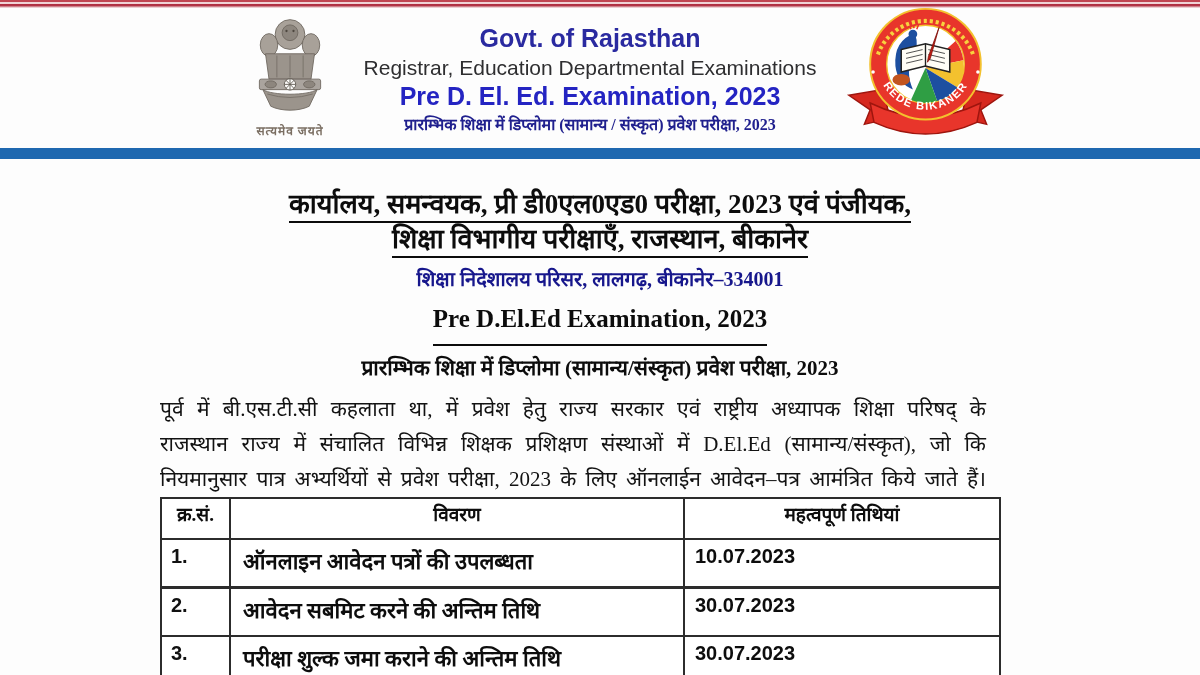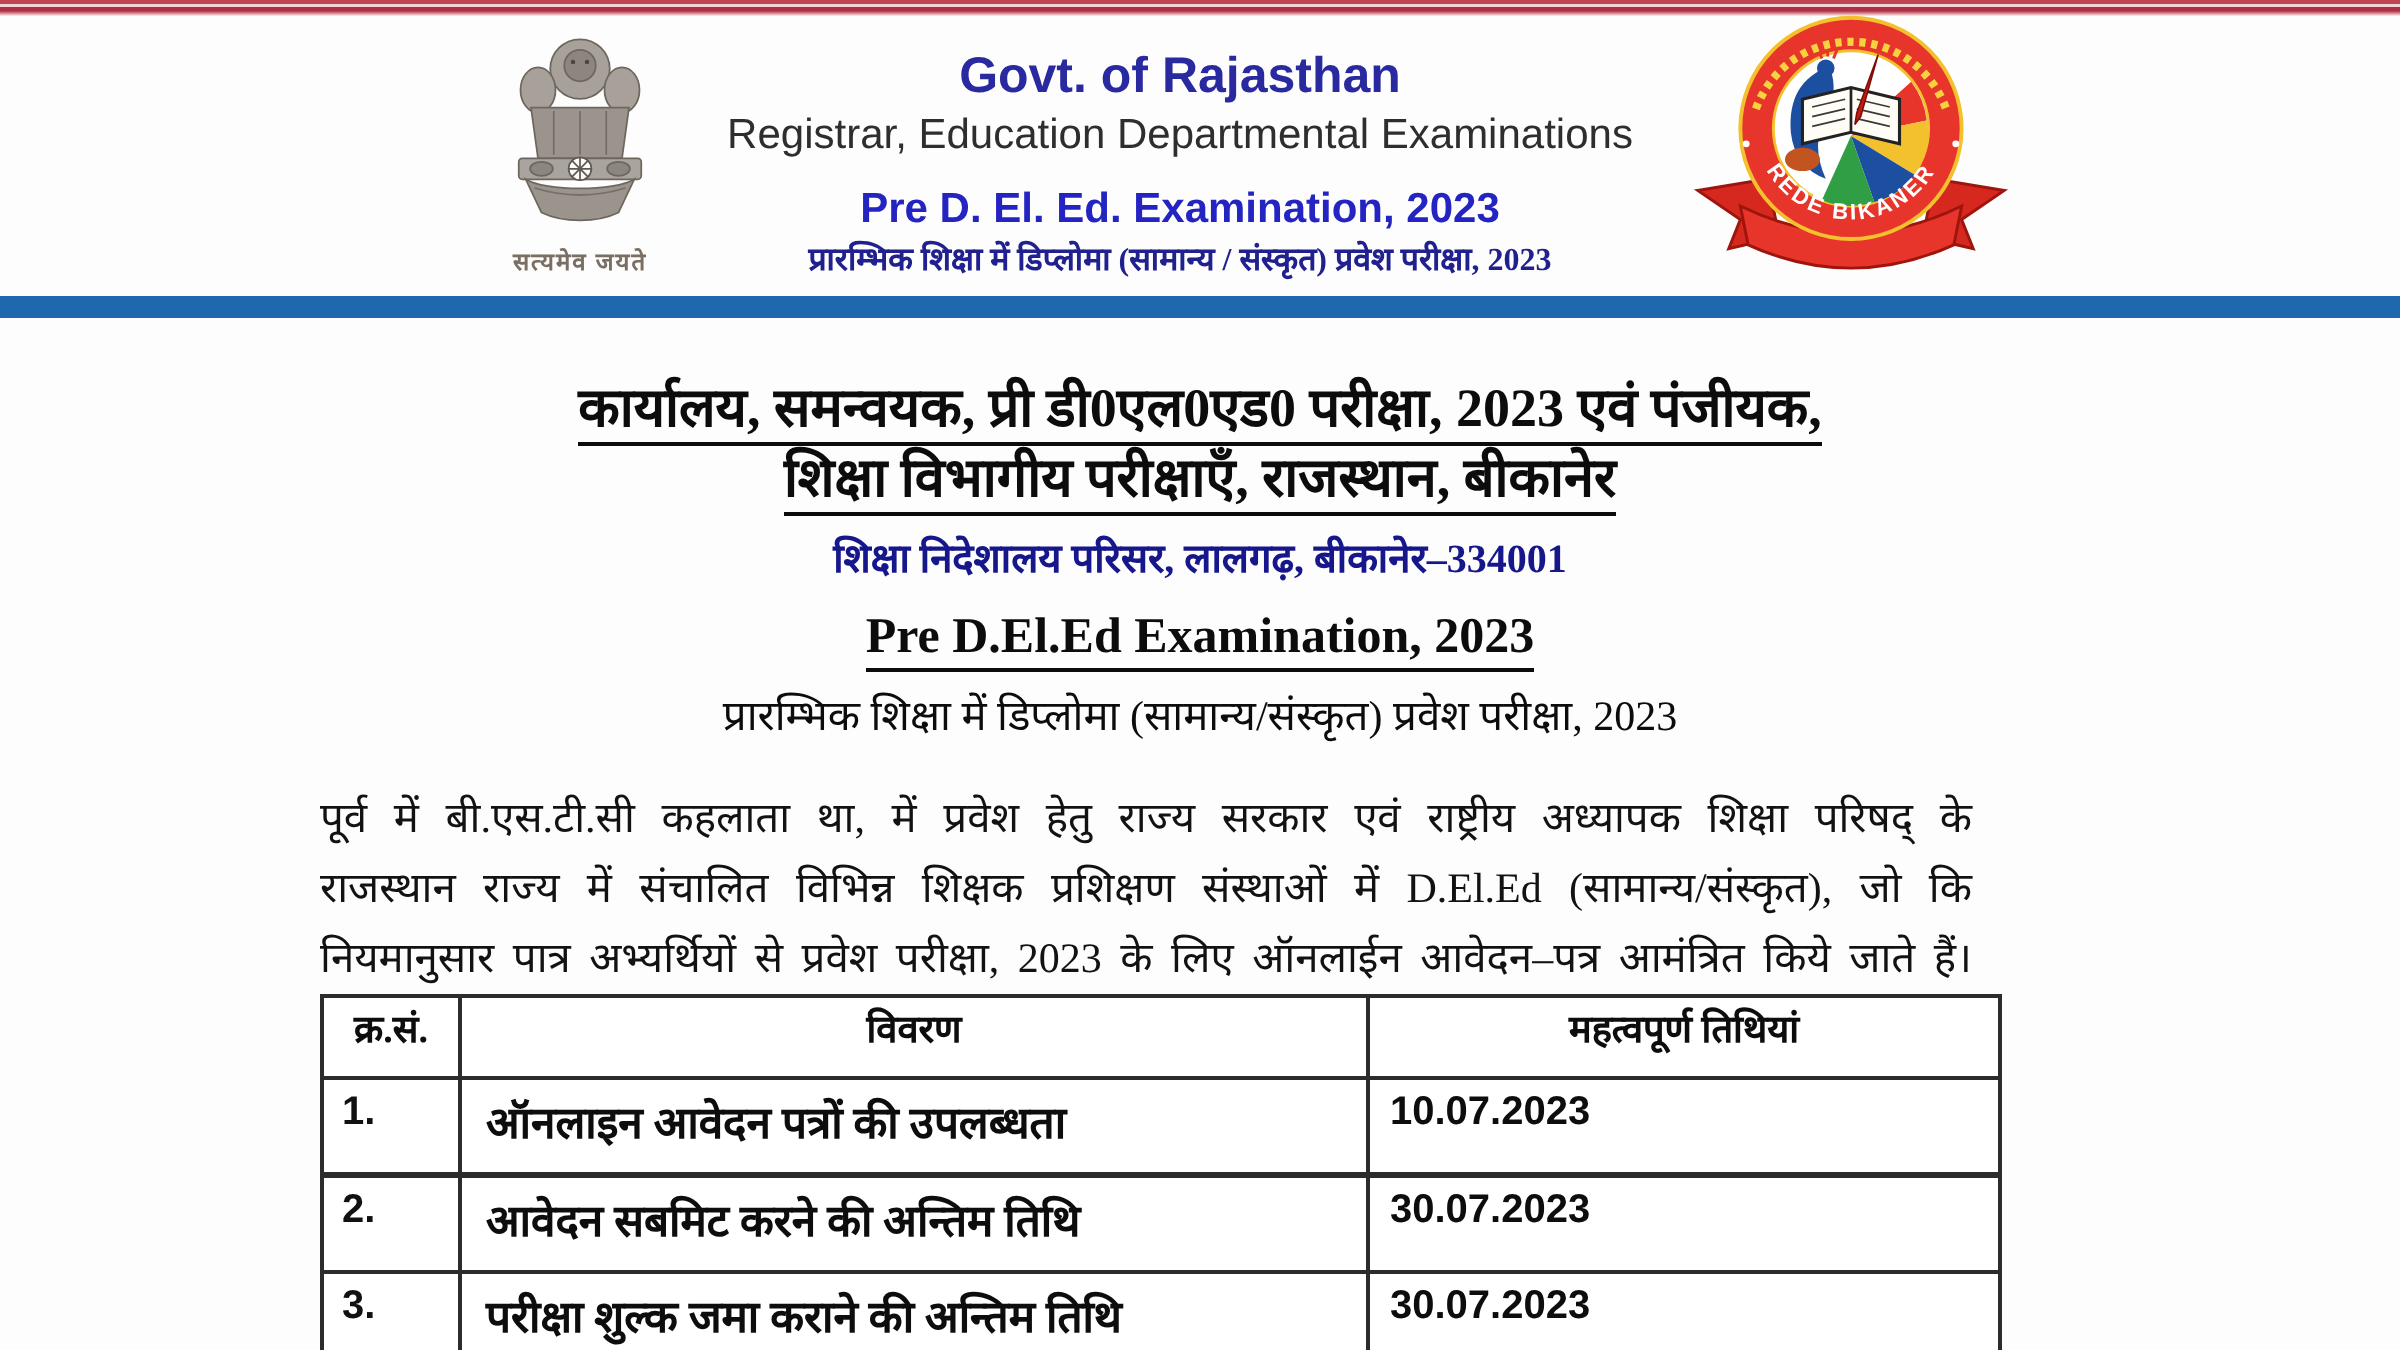--- a/index.html
+++ b/index.html
@@ -26,33 +26,33 @@
   .emblem-caption{
     font-size:12px;font-weight:bold;color:#7b6f63;letter-spacing:1px;margin-top:0px;
     font-family:"Liberation Serif", serif;
   }
   .header-text{
     position:absolute;left:345px;top:24px;width:490px;text-align:center;
     font-family:"Liberation Sans", sans-serif;line-height:1.18;
   }
   .org1{font-size:25px;font-weight:bold;color:#2a2aa0;}
   .org2{font-size:21px;color:#2e2e30;margin-top:2px;}
-  .org3{font-size:21px;font-weight:bold;color:#2424c2;margin-top:13px;}
+  .org3{font-size:25px;font-weight:bold;color:#2424c2;margin-top:2px;}
   .org4{font-size:16px;font-weight:bold;color:#20208e;margin-top:4px;font-family:"Liberation Serif", serif;}
   .logo-wrap{position:absolute;left:843px;top:4px;width:165px;height:144px;}
   
   .headings{position:absolute;left:100px;top:188px;width:1000px;text-align:center;}
   .title-line{
     font-size:27px;font-weight:bold;color:#0c0c0c;line-height:33px;
   }
   .title-line .ul{border-bottom:2px solid #0c0c0c;padding-bottom:0;display:inline-block;}
   .address-line{font-size:20px;font-weight:bold;color:#17178c;margin-top:7px;}
   .exam-title-en{font-size:25px;font-weight:bold;color:#0c0c0c;margin-top:13px;}
-  .exam-title-en .ul{border-bottom:2px solid #0c0c0c;padding-bottom:1px;display:inline-block;}
-  .exam-title-hi{font-size:21px;font-weight:normal;color:#0c0c0c;margin-top:7px;}
+  .exam-title-en .ul{border-bottom:2px solid #0c0c0c;padding-bottom:11px;display:inline-block;}
+  .exam-title-hi{font-size:21px;font-weight:bold;color:#0c0c0c;margin-top:7px;}
   .notif-line{font-size:20px;font-weight:bold;color:#0c0c0c;margin-top:12px;}
   
   .para{
     position:absolute;left:160px;top:392px;width:826px;
     font-size:21px;color:#121212;
   }
   .para .pline{
     text-align:justify;text-align-last:justify;line-height:35px;height:35px;white-space:nowrap;
   }
   

